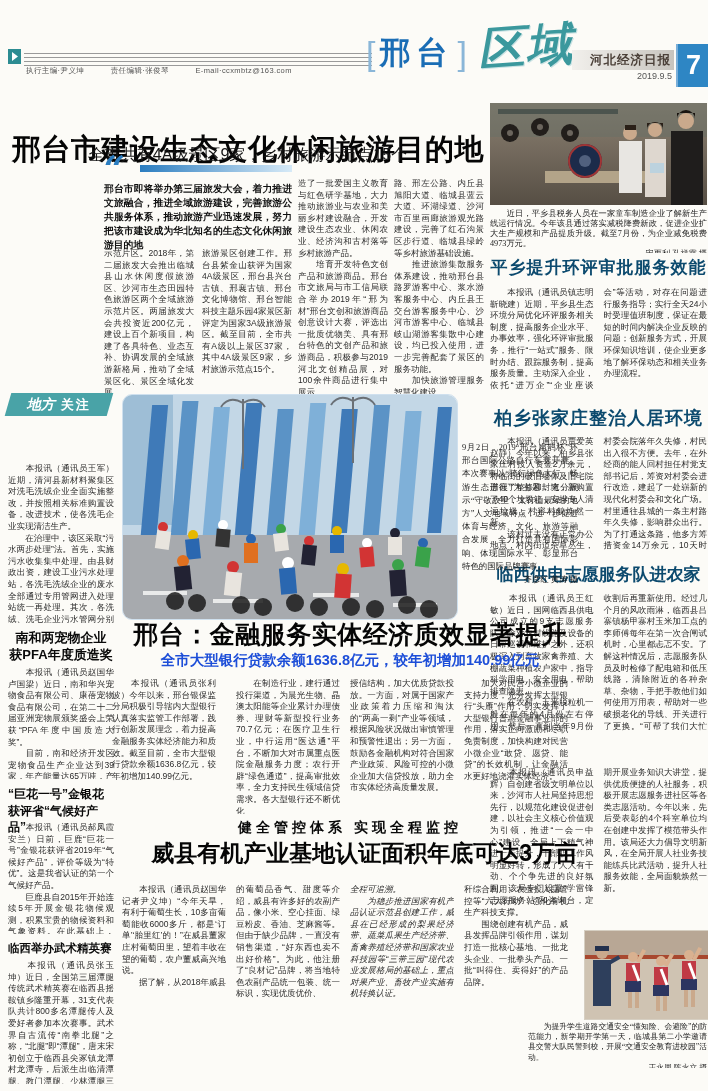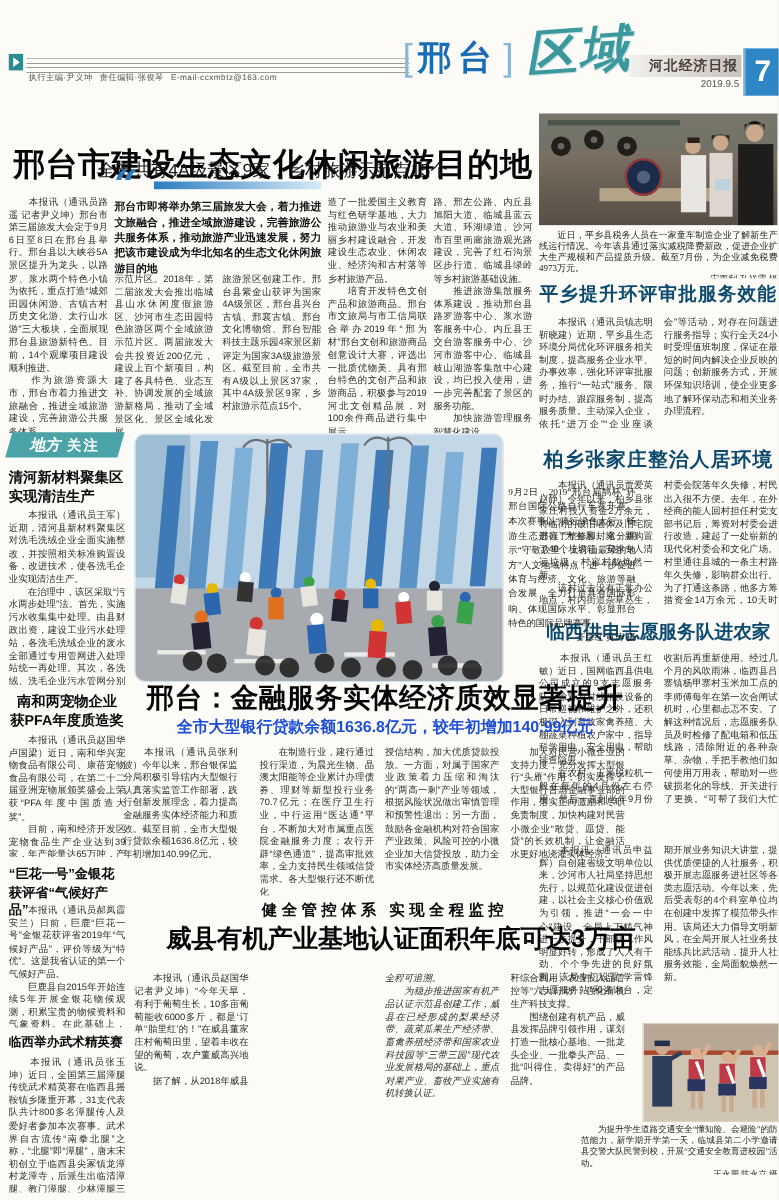--- a/index.html
+++ b/index.html
@@ -18,21 +18,21 @@
         font-weight:bold;font-size:46px;color:#3b989d;transform:rotate(-4deg);letter-spacing:2px;
         text-shadow:1px 1px 0 #c9e2e3;}
   #paperband{left:572px;top:50px;width:102px;height:20px;background:linear-gradient(90deg,#f2f0ec,#c7c4be);
              display:flex;align-items:center;justify-content:flex-end;}
   #paper-name{font-size:12.5px;font-weight:bold;color:#4a3f37;letter-spacing:1px;padding-right:3px;}
   #pubdate{left:572px;top:71px;width:100px;text-align:right;font-size:9px;color:#555;}
   #pagebox{left:676px;top:44px;width:31px;height:43px;background:#2e86c4;color:#fff;
            display:flex;align-items:center;justify-content:center;font-size:27px;font-weight:bold;
            border-left:2px solid #79aed8;}
   #staffline{left:26px;top:66px;font-size:7.5px;color:#555;letter-spacing:.4px;}
-  #staffline span{margin-right:4px;}
+  #staffline span{margin-right:24px;}
   
   #lead-title{left:8px;top:98px;width:480px;font-size:29px;font-weight:900;text-align:center;
               color:#050505;letter-spacing:.5px;margin-top:32px;}
   #lead-sub{left:8px;top:145px;width:480px;font-size:16px;text-align:center;color:#161616;}
   .body{font-size:8.5px;line-height:11.6px;color:#2b2b2b;text-align:justify;
         white-space:pre-line;overflow:hidden;}
   #lead-c1{left:8px;top:178px;width:90px;height:216px;}
   #lead-c2{left:104px;top:248px;width:90px;height:146px;}
   #lead-c3{left:202px;top:248px;width:90px;height:146px;}
   #lead-c4{left:298px;top:178px;width:90px;height:216px;}
@@ -123,22 +123,20 @@
     <span>E-mail·ccxmbtz@163.com</span>
   </div>
 
   <div class="abs" id="lead-title">邢台市建设生态文化休闲旅游目的地</div>
   <div class="abs" id="lead-sub">全市共有4A级景区9家，乡村旅游示范点15个</div>
   <div class="abs" id="lead-quote">
     <span class="q-ic">“</span>
     <div class="q-bar"></div>
     <div class="q-text">邢台市即将举办第三届旅发大会，着力推进文旅融合，推进全域旅游建设，完善旅游公共服务体系，推动旅游产业迅速发展，努力把该市建设成为华北知名的生态文化休闲旅游目的地</div>
   </div>
-  <div class="abs body" id="lead-c1">　　本报讯（通讯员路遥 记者尹义坤）邢台市第三届旅发大会定于9月6日至8日在邢台县举行。邢台县以大峡谷5A景区提升为龙头，以路罗、浆水两个特色小镇为依托，重点打造“城郊田园休闲游、古镇古村历史文化游、太行山水游”三大板块，全面展现邢台县旅游新特色。目前，14个观摩项目建设顺利推进。
-　　作为旅游资源大市，邢台市着力推进文旅融合，推进全域旅游建设，完善旅游公共服务体系。</div>
   <div class="abs body" id="lead-c2">示范片区。2018年，第二届旅发大会推出临城县山水休闲度假旅游区、沙河市生态田园特色旅游区两个全域旅游示范片区。两届旅发大会共投资近200亿元，建设上百个新项目，构建了各具特色、业态互补、协调发展的全域旅游新格局，推动了全域景区化、景区全域化发展。
 　　依托丰富的旅游资源，邢台市着力打造精品项目，优化产品供给，推动产业升级。</div>
   <div class="abs body" id="lead-c3">旅游景区创建工作。邢台县紫金山获评为国家4A级景区，邢台县兴台古镇、邢襄古镇、邢台文化博物馆、邢台智能科技主题乐园4家景区新评定为国家3A级旅游景区。截至目前，全市共有A级以上景区37家，其中4A级景区9家，乡村旅游示范点15个。</div>
   <div class="abs body" id="lead-c4">造了一批爱国主义教育与红色研学基地，大力推动旅游业与农业和美丽乡村建设融合，开发建设生态农业、休闲农业、经济沟和古村落等乡村旅游产品。
 　　培育开发特色文创产品和旅游商品。邢台市文旅局与市工信局联合举办2019年“邢为材”邢台文创和旅游商品创意设计大赛，评选出一批质优物美、具有邢台特色的文创产品和旅游商品，积极参与2019河北文创精品展，对100余件商品进行集中展示。</div>
   <div class="abs body" id="lead-c5">路、邢左公路、内丘县旭阳大道、临城县蓝云大道、环湖绿道、沙河市百里画廊旅游观光路建设，完善了红石沟景区步行道、临城县绿岭等乡村旅游基础设施。
 　　推进旅游集散服务体系建设，推动邢台县路罗游客中心、浆水游客服务中心、内丘县王交台游客服务中心、沙河市游客中心、临城县岐山湖游客集散中心建设，均已投入使用，进一步完善配套了景区的服务功能。
 　　加快旅游管理服务智慧化建设。</div>
 
   <div class="abs photo" id="photo-tax">
@@ -186,22 +184,20 @@
 　　该村过去没有正常办公地点，村内街道杂草丛生，村委会院落年久失修，村民出入很不方便。去年，在外经商的能人回村担任村党支部书记后，筹资对村委会进行改造，建起了一处崭新的现代化村委会和文化广场。村里通往县城的一条主村路年久失修，影响群众出行。为了打通这条路，他多方筹措资金14万余元，10天时间，修通了这条长350米、宽6米的村路。</div>
   <div class="abs rr-h" id="linxi-h">临西供电志愿服务队进农家</div>
   <div class="abs body rr-b" id="linxi-b">　　本报讯（通讯员王红敏）近日，国网临西县供电公司成立的9支志愿服务队，除对农村线路及设备的日常巡视和维护之外，还积极深入到畜牧家禽养殖、大棚蔬菜种植农户家中，指导科学用电、安全用电，帮助排查隐患。
 　　在农村，玉米脱粒机一般在每年的4月份左右停用，然后一直到当年9月份收割后再重新使用。经过几个月的风吹雨淋，临西县吕寨镇杨甲寨村玉米加工点的李师傅每年在第一次合闸试机时，心里都忐忑不安。了解这种情况后，志愿服务队员及时检修了配电箱和低压线路，清除附近的各种杂草、杂物，手把手教他们如何使用万用表，帮助对一些破损老化的导线、开关进行了更换。“可帮了我们大忙了。”李师傅和其他几户农户连声感谢。</div>
   <div class="abs body rr-b" id="shahe-b">　　本报讯（通讯员申益辉）自创建省级文明单位以来，沙河市人社局坚持思想先行，以规范化建设促进创建，以社会主义核心价值观为引领，推进“一会一中心”建设，全局上下精气神进一步提升，干部职工作风明显好转，形成了人人有干劲、个个争先进的良好氛围。该局专门设置“学雷锋志愿服务站”和咨询台，定期开展业务知识大讲堂，提供优质便捷的人社服务，积极开展志愿服务进社区等各类志愿活动。今年以来，先后受表彰的4个科室单位均在创建中发挥了模范带头作用。该局还大力倡导文明新风，在全局开展人社业务技能练兵比武活动，提升人社服务效能，全局面貌焕然一新。</div>
 
   <div class="abs" id="local-band">
     <span class="t1">地方</span>
     <span class="t2">关注</span>
   </div>
-  <div class="abs lr-h" id="qinghe-h">清河新材料聚集区
-实现清洁生产</div>
   <div class="abs body lr-b" id="qinghe-b">　　本报讯（通讯员王军）近期，清河县新材料聚集区对洗毛洗绒企业全面实施整改，并按照相关标准购置设备，改进技术，使各洗毛企业实现清洁生产。
 　　在治理中，该区采取“污水两步处理”法。首先，实施污水收集集中处理。由县财政出资，建设工业污水处理站，各洗毛洗绒企业的废水全部通过专用管网进入处理站统一再处理。其次，各洗绒、洗毛企业污水管网分别设置，一律明管排放，强制各企业必须上马污水预处理设施，对污水初步处理后再由污水处理站进行二次净化，从而实现达标排放。</div>
   <div class="abs lr-h" id="nanhe-h">南和两宠物企业
 获PFA年度质造奖</div>
   <div class="abs body lr-b" id="nanhe-b">　　本报讯（通讯员赵国华 卢国梁）近日，南和华兴宠物食品有限公司、康蓓宠物食品有限公司，在第二十二届亚洲宠物展颁奖盛会上荣获“PFA年度中国质造大奖”。
 　　目前，南和经济开发区宠物食品生产企业达到39家，年产能量达65万吨，产值52亿元，产能量占据全国市场份额60%以上，已成为全国最大的宠物食品生产基地。</div>
   <div class="abs lr-h" id="juhua-h">“巨花一号”金银花
 获评省“气候好产品”</div>
   <div class="abs body lr-b" id="juhua-b">　　本报讯（通讯员郝凤霞 安兰）日前，巨鹿“巨花一号”金银花获评省2019年“气候好产品”，评价等级为“特优”。这是我省认证的第一个气候好产品。
 　　巨鹿县自2015年开始连续5年开展金银花物候观测，积累宝贵的物候资料和气象资料。在此基础上，2019年初委托省气候中心率先开展巨鹿“巨花一号”金银花气候品质认证工作，打造“气象品牌”。</div>
@@ -290,20 +286,21 @@
   <div class="abs" id="fin-sub">全市大型银行贷款余额1636.8亿元，较年初增加140.99亿元</div>
   <div class="abs body fin-c" id="fin-c1">　　本报讯（通讯员张利波）今年以来，邢台银保监分局积极引导辖内大型银行认真落实监管工作部署，践行创新发展理念，着力提高金融服务实体经济能力和质效。截至目前，全市大型银行贷款余额1636.8亿元，较年初增加140.99亿元。</div>
   <div class="abs body fin-c" id="fin-c2">　　在制造行业，建行通过投行渠道，为晨光生物、晶澳太阳能等企业累计办理债券、理财等新型投行业务70.7亿元；在医疗卫生行业，中行运用“医达通”平台，不断加大对市属重点医院金融服务力度；农行开辟“绿色通道”，提高审批效率，全力支持民生领域信贷需求。各大型银行还不断优化</div>
   <div class="abs body fin-c" id="fin-c4">　　加大对民营小微企业的支持力度，充分发挥大型银行“头雁”作用，切实发挥了大型银行普惠金融事业部的作用，落实正向激励和尽职免责制度，加快构建对民营小微企业“敢贷、愿贷、能贷”的长效机制，让金融活水更好地浇灌实体经济。</div>
   <div class="abs body fin-c" id="fin-c3">授信结构，加大优质贷款投放。一方面，对属于国家产业政策着力压缩和淘汰的“两高一剩”产业等领域，根据风险状况做出审慎管理和预警性退出；另一方面，鼓励各金融机构对符合国家产业政策、风险可控的小微企业加大信贷投放，助力全市实体经济高质量发展。</div>
 
   <div class="abs" id="wx-kick">健全管控体系 实现全程监控</div>
   <div class="abs" id="wx-h">威县有机产业基地认证面积年底可达3万亩</div>
   <div class="abs body wx-c" id="wx-c1">　　本报讯（通讯员赵国华 记者尹义坤）“今年天旱，有利于葡萄生长，10多亩葡萄能收6000多斤，都是‘订单’‘胎里红’的！”在威县董家庄村葡萄田里，望着丰收在望的葡萄，农户董威高兴地说。
 　　据了解，从2018年威县</div>
+  <div class="abs body wx-c" id="wx-c2">的葡萄品香气、甜度等介绍，威县有许多好的农副产品，像小米、空心挂面、绿豆粉皮、香油、芝麻酱等。但由于缺少品牌，一直没有销售渠道，“好东西也卖不出好价格”。为此，他注册了“良材记”品牌，将当地特色农副产品统一包装、统一标识，实现优质优价、</div>
   <div class="abs body wx-c" id="wx-c3">全程可追溯。
 　　为稳步推进国家有机产品认证示范县创建工作，威县在已经形成的梨果经济带、蔬菜瓜果生产经济带、畜禽养殖经济带和国家农业科技园等“三带三园”现代农业发展格局的基础上，重点对果产业、畜牧产业实施有机转换认证。</div>
   <div class="abs body" id="wx-c4">秆综合利用、农业投入品管控等“六大行动”，强化有机生产科技支撑。
 　　围绕创建有机产品，威县发挥品牌引领作用，谋划打造一批核心基地、一批龙头企业、一批拳头产品、一批“叫得住、卖得好”的产品品牌。</div>
 
   <div class="abs photo" id="photo-school">
     <svg width="123" height="88">
       <rect width="123" height="88" fill="#cfc3b2"></rect>
       <rect x="0" y="0" width="123" height="26" fill="#b8a795"></rect>
       <rect x="0" y="24" width="123" height="4" fill="#a8482f"></rect>

